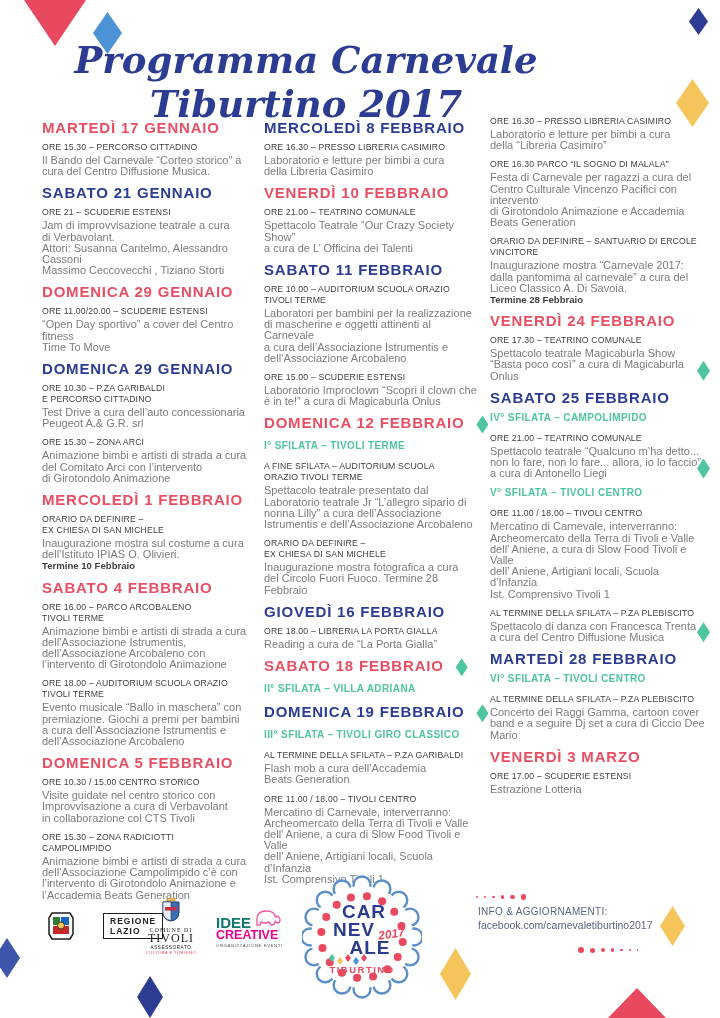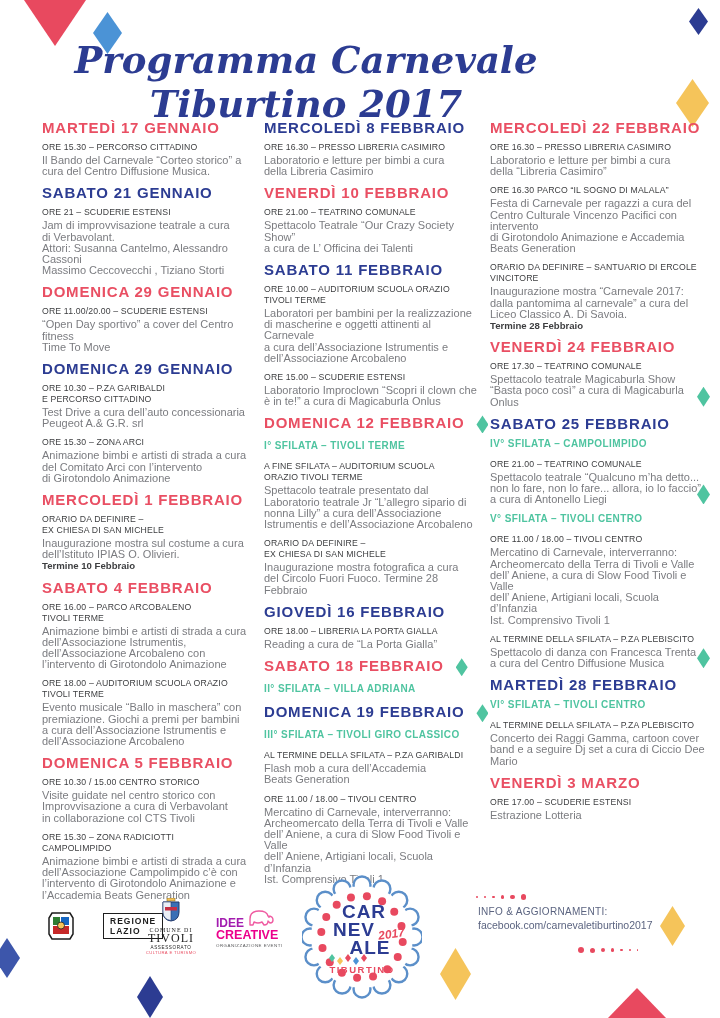--- a/index.html
+++ b/index.html
@@ -49,21 +49,21 @@
   #logo-regione{left:48px;top:912px;display:flex;align-items:center;gap:5px;}
   #logo-regione .txt{border:1.5px solid #1d1d1d;padding:2px 6px;font-size:8.5px;font-weight:bold;
                      letter-spacing:1px;line-height:10px;margin-left:24px;}
   #logo-tivoli{left:140px;top:898px;width:62px;text-align:center;}
   #logo-tivoli .l1{font-family:"Liberation Serif",serif;font-size:6px;letter-spacing:1px;margin-top:1px;}
   #logo-tivoli .l2{font-family:"Liberation Serif",serif;font-size:12px;letter-spacing:1px;line-height:11px;}
   #logo-tivoli .l3{font-size:4.6px;letter-spacing:.6px;margin-top:1px;}
   #logo-tivoli .l4{font-size:4.2px;color:var(--red);letter-spacing:.4px;}
   #logo-idee{left:216px;top:905px;width:80px;}
   #logo-idee .row{display:flex;align-items:flex-end;}
-  #logo-idee .idee{color:#a21caf;font-weight:bold;font-size:12px;line-height:12px;}
+  #logo-idee .idee{color:#0f766e;font-weight:bold;font-size:15px;line-height:12px;}
   #logo-idee .creative{color:#ec008c;font-weight:bold;font-size:12.5px;line-height:13px;}
   #logo-idee .sub{color:#58595b;font-size:4.4px;letter-spacing:.5px;margin-top:1px;}
   #badge{position:absolute;left:302px;top:874px;}
   .dots-row{display:flex;align-items:center;}
   .dots-row span{border-radius:50%;background:var(--red-shape);display:inline-block;margin-right:6px;}
   #dots1{position:absolute;left:476px;top:894px;}
   #dots2{position:absolute;left:578px;top:947px;}
   .info-label{position:absolute;left:478px;top:906px;font-size:10px;color:var(--link);letter-spacing:.3px;}
   .info-link{position:absolute;left:478px;top:919px;font-size:10.5px;color:var(--link);}
   text{font-family:"Liberation Sans",sans-serif;}
@@ -252,21 +252,20 @@
             <div class="evt-body">Mercatino di Carnevale, interverranno:
 Archeomercato della Terra di Tivoli e Valle
 dell’ Aniene, a cura di Slow Food Tivoli e Valle
 dell’ Aniene, Artigiani locali, Scuola d’Infanzia
 Ist. Comprensivo Tivoli 1</div>
           </div>
         </div>
       </div>
     <div class="col" id="col2">
         <div class="section">
-          <div class="date c-red"><span>MERCOLEDÌ 22 FEBBRAIO</span></div>
           <div class="event">
             <div class="evt-head">ORE 16.30 – PRESSO LIBRERIA CASIMIRO</div>
             <div class="evt-body">Laboratorio e letture per bimbi a cura
 della “Libreria Casimiro”</div>
           </div>
         </div>
         <div class="section">
           <div class="event">
             <div class="evt-head">ORE 16.30  PARCO “IL SOGNO DI MALALA”</div>
             <div class="evt-body">Festa di Carnevale per ragazzi a cura del

